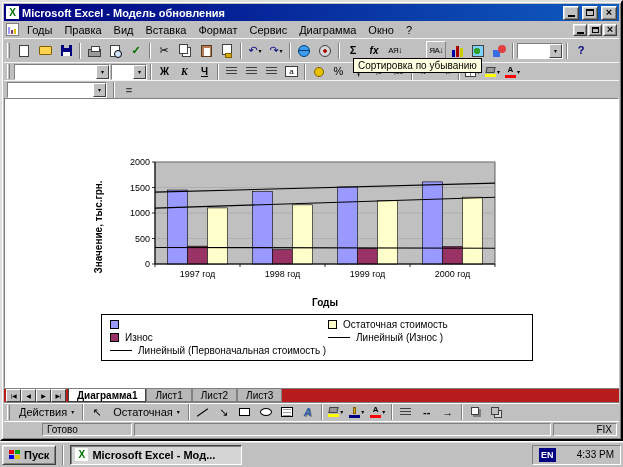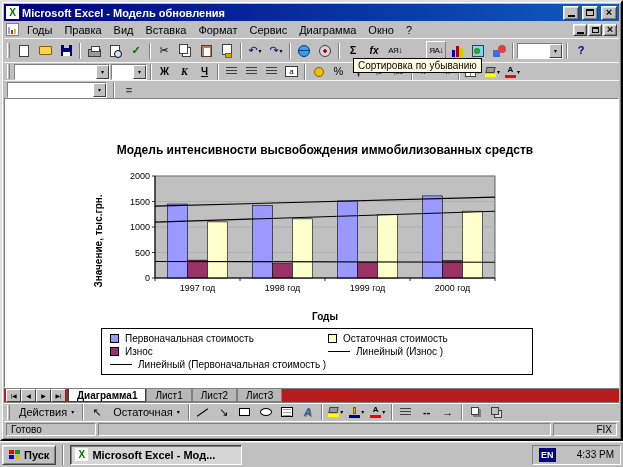--- a/index.html
+++ b/index.html
@@ -127,21 +127,21 @@
   .sheet-tab { height:13px; padding:0 8px; font-size:10px; background:#b8b8b8; border:1px solid #808080; border-top:none; display:flex; align-items:center; flex:0 0 auto; }
   .sheet-tab.active { background:#fff; font-weight:bold; border-color:#404040; }
 
   
   .tb-draw { height:19px; border-top:1px solid #808080; box-shadow:inset 0 1px 0 #fff; }
   .menu-btn { height:17px; display:flex; align-items:center; gap:4px; padding:0 5px; font-size:11px; flex:0 0 auto; }
 
   
   .statusbar { height:16px; display:flex; align-items:stretch; gap:2px; padding:1px 2px; border-top:1px solid #fff; }
   .spanel { border:1px solid; border-color:#808080 #fff #fff #808080; padding:0 4px; display:flex; align-items:center; font-size:10px; }
-  .sp-ready { width:90px; }
+  .sp-ready { width:90px;margin-left:36px; }
   .sp-mid { flex:1; }
   .sp-fix { width:64px; justify-content:flex-end; }
 
   
   .taskbar { height:26px; background:#c0c0c0; border-top:1px solid #fff; box-shadow:inset 0 1px 0 #dfdfdf; display:flex; align-items:center; gap:4px; padding:0 2px; flex:0 0 auto; }
   .start-btn { height:20px; display:flex; align-items:center; gap:4px; padding:0 6px; font-weight:bold; background:#c0c0c0;
                border:1px solid; border-color:#fff #404040 #404040 #fff; box-shadow:inset 1px 1px 0 #dfdfdf, inset -1px -1px 0 #808080; }
   .flag { display:grid; grid-template-columns:5px 5px; grid-template-rows:4px 4px; gap:1px; }
   .flag i:nth-child(1){ background:#e00000; } .flag i:nth-child(2){ background:#00a000; }
   .flag i:nth-child(3){ background:#0000e0; } .flag i:nth-child(4){ background:#e0c000; }
@@ -379,21 +379,20 @@
             <span class="drop">▾</span>
           </span>
       </span>
       <span class="tsep"></span>
       <span class="equals">=</span>
       <span class="formula-field"></span>
     </div>
 
     <div class="worksheet">
       <div class="chart">
-        <div class="chart-title">Модель интенсивности высвобождения иммобилизованных средств</div>
         <div class="chart-body">
           <div class="y-axis-title">
               <span>Значение, тыс.грн.</span>
             </div>
           <svg id="chart-svg" width="440" height="140">
               <rect x="50" y="5" width="340" height="102" fill="#c0c0c0" stroke="#404040" stroke-width="0.8"></rect>
               <line x1="47" y1="107" x2="50" y2="107" stroke="#000" stroke-width="0.8"></line>
               <text x="45" y="110" text-anchor="end" font-size="9" fill="#000">0</text>
               <line x1="50" y1="81.5" x2="390" y2="81.5" stroke="#a8a8a8" stroke-width="0.7"></line>
               <line x1="47" y1="81.5" x2="50" y2="81.5" stroke="#000" stroke-width="0.8"></line>
@@ -432,21 +431,20 @@
               <line x1="50" y1="51.155" x2="390" y2="40.19" stroke="#000" stroke-width="1.1"></line>
               <line x1="50" y1="90.425" x2="390" y2="91.19" stroke="#000" stroke-width="1.1"></line>
               <line x1="50" y1="5" x2="50" y2="107" stroke="#000" stroke-width="1"></line>
               <line x1="50" y1="107" x2="390" y2="107" stroke="#000" stroke-width="1"></line>
             </svg>
         </div>
         <div class="x-axis-title">Годы</div>
         <div class="chart-legend" id="chart-legend">
             <div class="legend-item">
               <span class="legend-marker box" style="background: rgb(153, 153, 255);"></span>
-              <span>Первоначальная стоимость</span>
             </div>
             <div class="legend-item">
               <span class="legend-marker box" style="background: rgb(255, 255, 204);"></span>
               <span>Остаточная стоимость</span>
             </div>
             <div class="legend-item">
               <span class="legend-marker box" style="background: rgb(153, 51, 102);"></span>
               <span>Износ</span>
             </div>
             <div class="legend-item">

